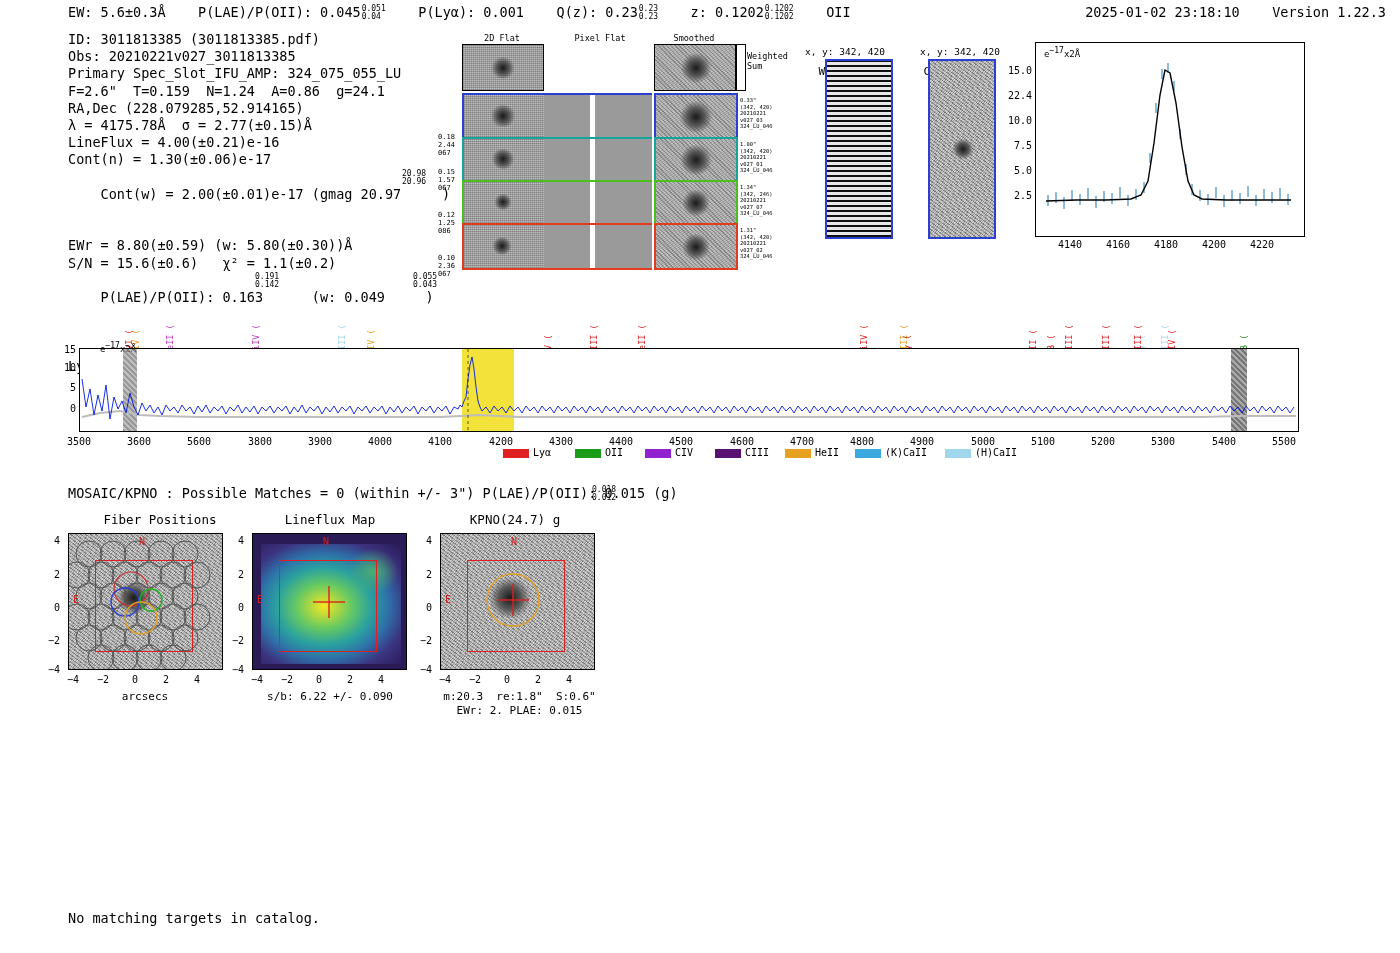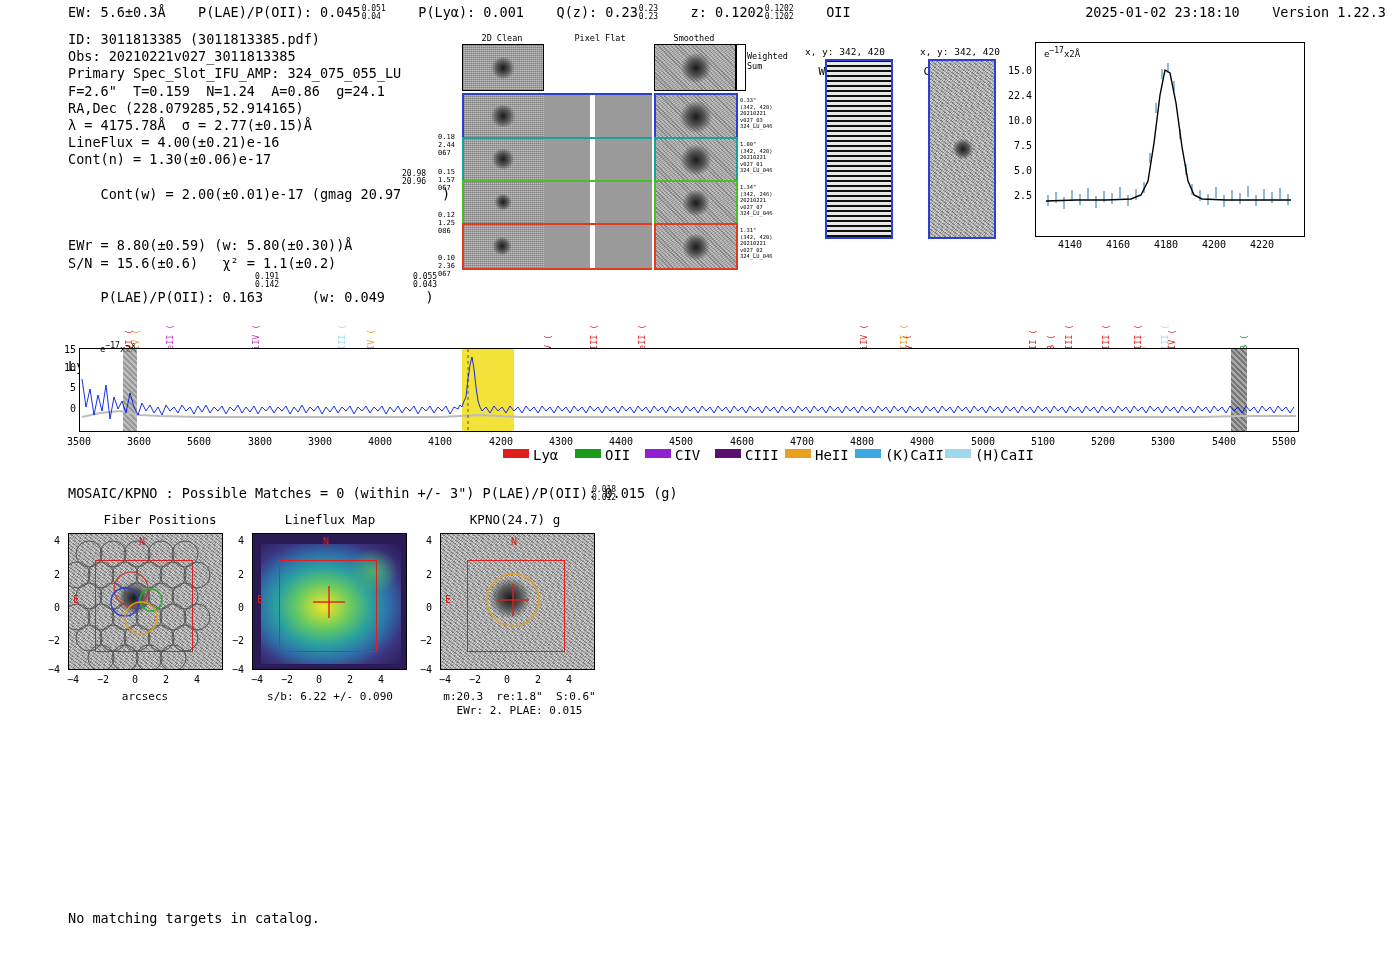--- a/index.html
+++ b/index.html
@@ -45,21 +45,21 @@
   
   .axbox{position:absolute;border:1px solid #000;box-sizing:border-box;background:#fff;}
   .ticklab{position:absolute;font-size:10px;text-align:center;}
   .ticklabY{position:absolute;font-size:10px;text-align:right;}
 
   
   .lineid{position:absolute;font-size:8.5px;transform-origin:left bottom;transform:rotate(-90deg);white-space:nowrap;}
 
   
   .lgswatch{position:absolute;height:9px;width:26px;}
-  .lglab{position:absolute;font-size:14px;}
+  .lglab{position:absolute;font-size:10px;}
 
   
   .cuttitle{position:absolute;font-size:12.5px;text-align:center;}
   .caption{position:absolute;font-size:11px;text-align:center;white-space:pre;}
   .compass{position:absolute;font-size:10px;color:#d02020;}
 
   .redrect{position:absolute;border:1px solid #e02020;box-sizing:border-box;}
 
   #mosaicline{left:68px;top:485px;font-size:13.5px;}
   #blanknote{left:68px;top:875px;font-size:13.5px;line-height:17.5px;white-space:pre;}
@@ -104,21 +104,21 @@
   <div>S/N = 15.6(±0.6)   χ² = 1.1(±0.2)</div>
   <div style="position:relative;">
     <span>P(LAE)/P(OII): 0.163      (w: 0.049     )</span>
     <span class="fracbox abs" style="left:186px;top:1px;"><span>0.191</span><br><span>0.142</span></span>
     <span class="fracbox abs" style="left:344px;top:1px;"><span>0.055</span><br><span>0.043</span></span>
   </div>
   <div>LyA z = 2.4350  OII z = 0.1202</div>
 </div>
 
 <div class="abs" id="specpanel">
-  <div class="colhdr" style="left:0px;top:0px;width:80px;">2D Clean</div>
+  <div class="colhdr" style="left:0px;top:0px;width:80px;">2D Flat</div>
   <div class="colhdr" style="left:88px;top:0px;width:100px;">Pixel Flat</div>
   <div class="colhdr" style="left:192px;top:0px;width:80px;">Smoothed</div>
   <div class="colhdr" style="left:285px;top:18px;width:50px;text-align:left;font-size:8.5px;line-height:10px;">Weighted<br>Sum</div>
 
   <div class="imgcell noise" style="left:0px;top:11px;width:80px;height:45px;border:1px solid #000;">
     <div class="blob" style="left:28px;top:12px;width:24px;height:22px;"></div>
   </div>
   <div class="imgcell" style="left:82px;top:11px;width:108px;height:45px;background:#ffffff;border:0;"></div>
   <div class="imgcell noise2" style="left:192px;top:11px;width:80px;height:45px;border:1px solid #000;">
     <div class="blob" style="left:26px;top:8px;width:30px;height:30px;"></div>

